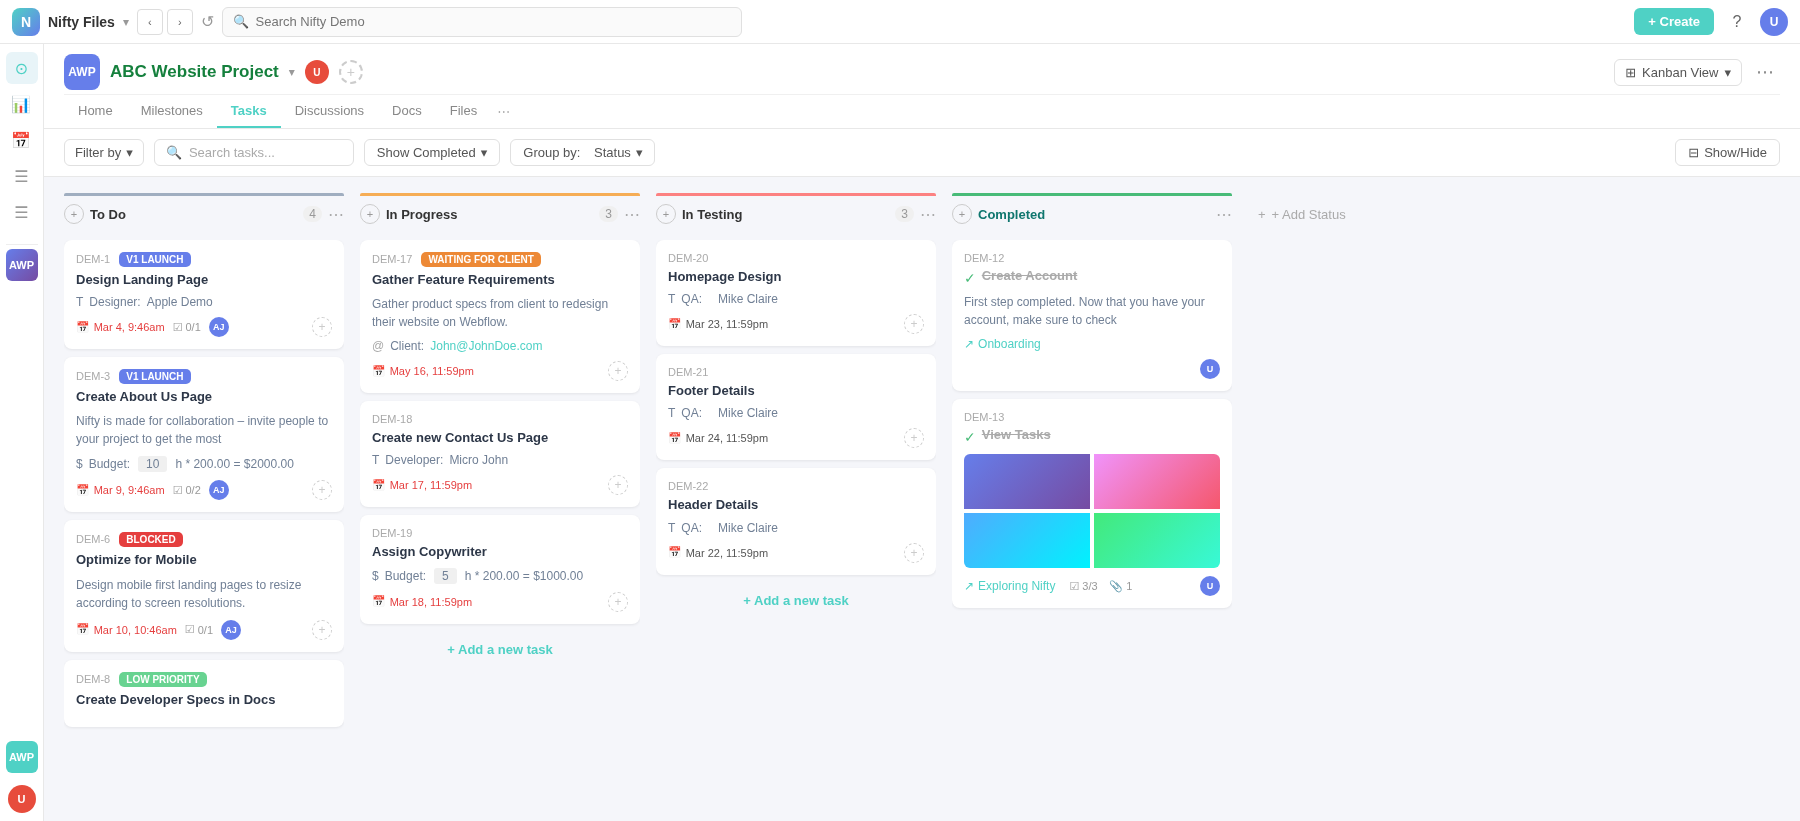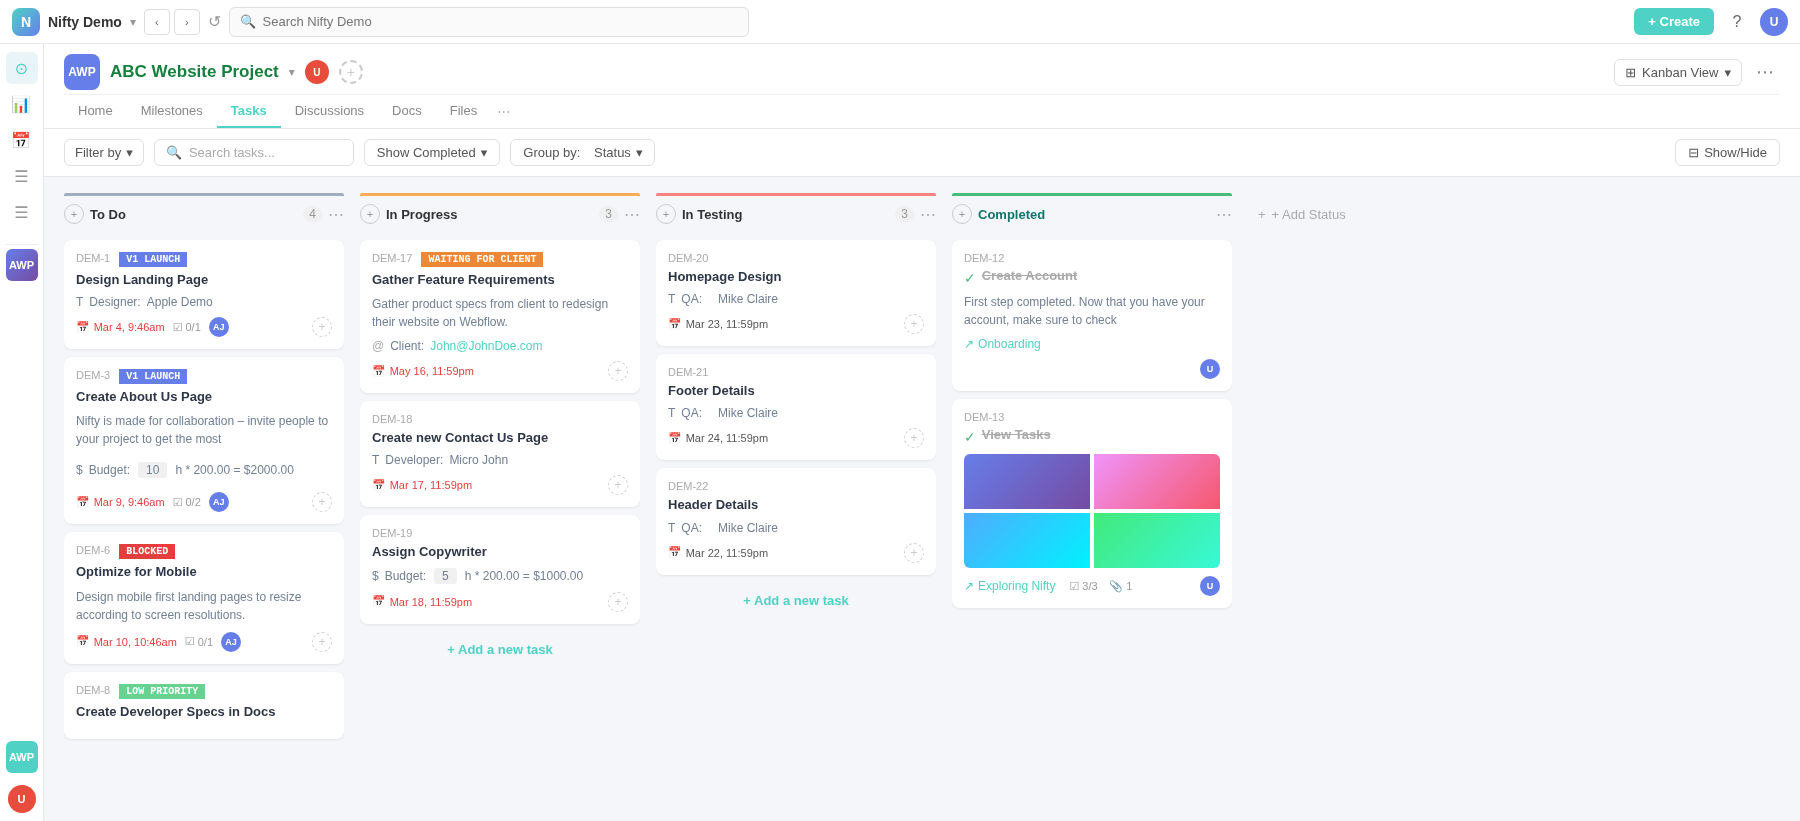--- a/index.html
+++ b/index.html
@@ -78,21 +78,21 @@
     .col-title.completed-color { color: #0f766e; }
     .col-count { font-size: 12px; color: #999; background: #f0f0f0; border-radius: 10px; padding: 1px 6px; }
     .col-more { color: #aaa; cursor: pointer; font-size: 16px; }
     .column-cards { flex: 1; overflow-y: auto; display: flex; flex-direction: column; gap: 8px; }
     .column-cards::-webkit-scrollbar { width: 4px; }
     .column-cards::-webkit-scrollbar-thumb { background: #ddd; border-radius: 4px; }
 
     
     .card { background: #fff; border-radius: 8px; padding: 12px; box-shadow: 0 1px 3px rgba(0,0,0,0.08); cursor: pointer; }
     .card-id { font-size: 11px; color: #aaa; margin-bottom: 4px; }
-    .badge { display: inline-block; border-radius: 0; padding: 2px 7px; font-size: 10px; font-weight: 700; margin-left: 6px; font-family: Liberation Mono, monospace; }
+    .badge { display: inline-block; border-radius: 5px; padding: 2px 7px; font-size: 10px; font-weight: 700; margin-left: 6px; }
     .badge-v1 { background: #667eea; color: white; }
     .badge-waiting { background: #ed8936; color: white; }
     .badge-blocked { background: #e53e3e; color: white; }
     .badge-lowpri { background: #68d391; color: white; }
     .card-title { font-size: 13px; font-weight: 600; color: #2d3748; margin-bottom: 6px; line-height: 1.4; }
     .card-desc { font-size: 12px; color: #718096; line-height: 1.5; margin-bottom: 8px; }
     .card-field { display: flex; align-items: center; gap: 6px; font-size: 12px; color: #718096; margin-bottom: 4px; }
     .card-field a { color: #4fd1c5; text-decoration: none; }
     .card-footer { display: flex; align-items: center; gap: 8px; margin-top: 8px; }
     .card-date { display: flex; align-items: center; gap: 4px; font-size: 11px; color: #e53e3e; }
@@ -120,21 +120,21 @@
     .img-p1 { background: linear-gradient(135deg, #667eea 0%, #764ba2 100%); }
     .img-p2 { background: linear-gradient(135deg, #f093fb 0%, #f5576c 100%); }
     .img-p3 { background: linear-gradient(135deg, #4facfe 0%, #00f2fe 100%); }
     .img-p4 { background: linear-gradient(135deg, #43e97b 0%, #38f9d7 100%); }
   </style>
 </head>
 <body>
 
 <div class="top-nav">
   <div class="nav-logo">N</div>
-  <span class="nav-title">Nifty Demo</span>
+  <span class="nav-title">Nifty Files</span>
   <span class="nav-arrow">▾</span>
   <div class="nav-nav-arrows">
     <button class="nav-btn">‹</button>
     <button class="nav-btn">›</button>
   </div>
   <div class="nav-history">↺</div>
   <div class="search-bar">
     <span>🔍</span>
     <input type="text" placeholder="Search Nifty Demo" style="">
   </div>
@@ -247,21 +247,21 @@
             </div>
           </div>
 
           <div class="card">
             <div class="card-id">DEM-3 <span class="badge badge-v1">V1 LAUNCH</span></div>
             <div class="card-title">Create About Us Page</div>
             <div class="card-desc">Nifty is made for collaboration – invite people to your project to get the most</div>
             <div class="card-field">
               <span>$</span>
               <span>Budget:</span>
-              <span style="background:#f0f0f0; padding:1px 8px; border-radius:3px; margin: 6px 2px;">10</span>
+              <span style="background:#f0f0f0; padding:1px 8px; border-radius:3px; margin: 0 2px;">10</span>
               <span>h * 200.00 = $2000.00</span>
             </div>
             <div class="card-footer">
               <div class="card-date">
                 <span>📅</span>
                 <span>Mar 9, 9:46am</span>
               </div>
               <div class="card-tasks">
                 <span>☑</span>
                 <span>0/2</span>

